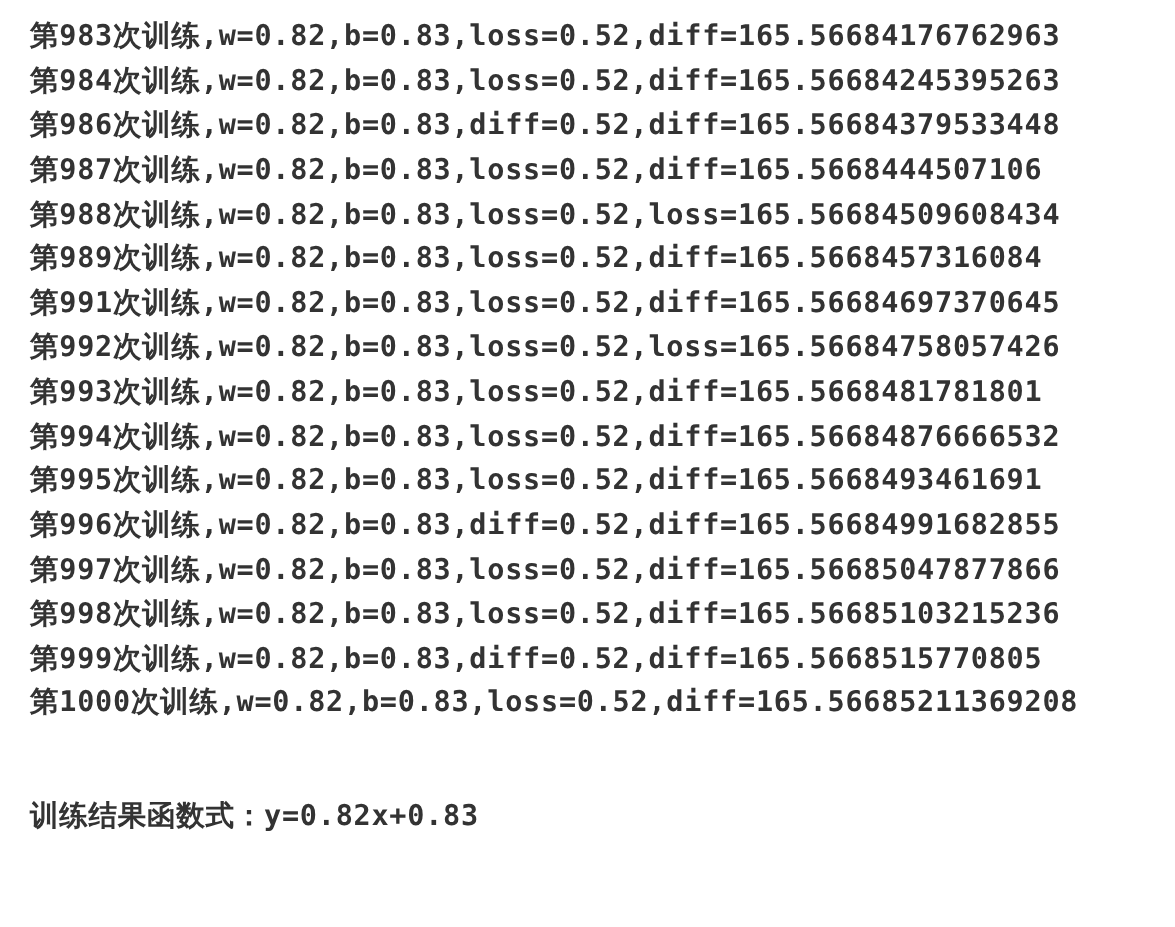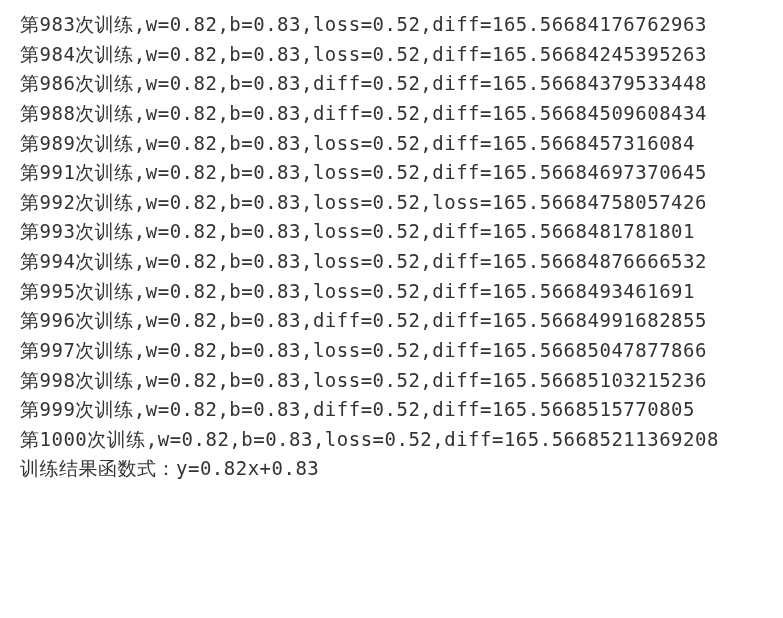--- a/index.html
+++ b/index.html
@@ -1,45 +1,48 @@
 <!DOCTYPE html>
 <html><head>
   <meta charset="utf-8">
   <style>
     * {
       margin: 0;
       padding: 0;
       box-sizing: border-box;
+      font-weight: bold;
     }
     body {
       font-family: "SimSun", "宋体", "Microsoft YaHei", monospace;
       font-size: 19px;
       line-height: 1.56;
       background: #ffffff;
       color: #333333;
       padding: 10px 20px;
       white-space: nowrap;
       letter-spacing: 0.5px;
     }
     .log-line {
       display: block;
     }
     .result-line {
       display: block;
       letter-spacing: 0.5px;
+      margin-top: 46px;
     }
   </style>
 </head>
 <body>
 
 <div id="log-container">
     <div class="log-line">第983次训练,w=0.82,b=0.83,loss=0.52,diff=165.56684176762963</div>
     <div class="log-line">第984次训练,w=0.82,b=0.83,loss=0.52,diff=165.56684245395263</div>
     <div class="log-line">第986次训练,w=0.82,b=0.83,diff=0.52,diff=165.56684379533448</div>
-    <div class="log-line">第988次训练,w=0.82,b=0.83,diff=0.52,diff=165.56684509608434</div>
+    <div class="log-line">第987次训练,w=0.82,b=0.83,loss=0.52,diff=165.5668444507106</div>
+    <div class="log-line">第988次训练,w=0.82,b=0.83,loss=0.52,loss=165.56684509608434</div>
     <div class="log-line">第989次训练,w=0.82,b=0.83,loss=0.52,diff=165.5668457316084</div>
     <div class="log-line">第991次训练,w=0.82,b=0.83,loss=0.52,diff=165.56684697370645</div>
     <div class="log-line">第992次训练,w=0.82,b=0.83,loss=0.52,loss=165.56684758057426</div>
     <div class="log-line">第993次训练,w=0.82,b=0.83,loss=0.52,diff=165.5668481781801</div>
     <div class="log-line">第994次训练,w=0.82,b=0.83,loss=0.52,diff=165.56684876666532</div>
     <div class="log-line">第995次训练,w=0.82,b=0.83,loss=0.52,diff=165.5668493461691</div>
     <div class="log-line">第996次训练,w=0.82,b=0.83,diff=0.52,diff=165.56684991682855</div>
     <div class="log-line">第997次训练,w=0.82,b=0.83,loss=0.52,diff=165.56685047877866</div>
     <div class="log-line">第998次训练,w=0.82,b=0.83,loss=0.52,diff=165.56685103215236</div>
     <div class="log-line">第999次训练,w=0.82,b=0.83,diff=0.52,diff=165.5668515770805</div>

